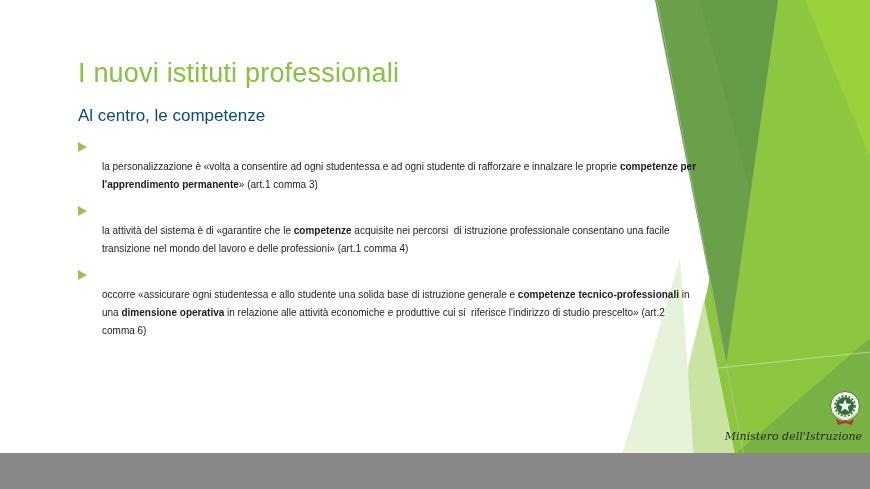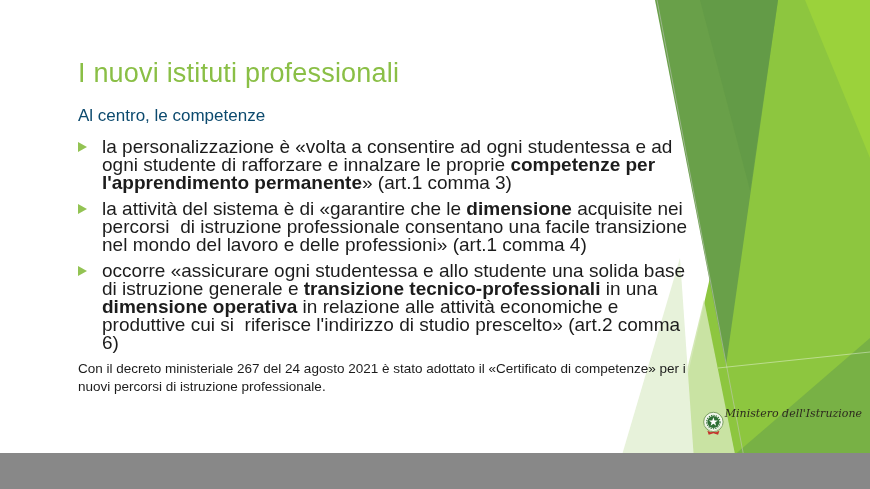--- a/index.html
+++ b/index.html
@@ -27,32 +27,33 @@
   }
   ul.bullets{list-style:none;margin:12px 0 0 0;padding:0;}
   ul.bullets li{display:flex;gap:15px;margin:0 0 8px 0;}
   .arrow{
     flex:none;width:0;height:0;margin-top:4px;
     border-left:9px solid #93c353;
     border-top:5px solid transparent;
     border-bottom:5px solid transparent;
   }
   .btxt{
-    font-size:19px;line-height:18px;
+    font-size:10px;line-height:18px;
     white-space:pre-wrap;
+    margin-top:20px;
   }
   .btxt .bold{font-weight:bold;}
   p.closing{
     margin:8px 0 0 0;
     font-size:13.5px;line-height:18px;
     white-space:pre-wrap;
   }
   .logo{
     position:absolute;right:16px;bottom:10px;width:160px;
-    display:flex;flex-direction:row;align-items:flex-start;
+    display:flex;flex-direction:column;align-items:flex-end;
   }
   .logo-text{
     margin-top:2px;
     font-family:"DejaVu Serif","Liberation Serif",serif;
     font-style:italic;
     font-size:11px;line-height:13px;
     color:#2d2a1e;
     white-space:nowrap;
   }
 </style>
@@ -80,29 +81,28 @@
 
     <h2 class="subtitle">Al centro, le competenze</h2>
 
     <ul class="bullets">
       <li>
         <span class="arrow"></span>
         <span class="btxt"><span>la personalizzazione è «volta a consentire ad ogni studentessa e ad ogni studente di rafforzare e innalzare le proprie </span><span class="bold">competenze per l'apprendimento permanente</span><span>» (art.1 comma 3)</span></span>
       </li>
       <li>
         <span class="arrow"></span>
-        <span class="btxt"><span>la attività del sistema è di «garantire che le </span><span class="bold">dimensione</span><span> acquisite nei percorsi  di istruzione professionale consentano una facile transizione nel mondo del lavoro e delle professioni» (art.1 comma 4)</span></span>
+        <span class="btxt"><span>la attività del sistema è di «garantire che le </span><span class="bold">competenze</span><span> acquisite nei percorsi  di istruzione professionale consentano una facile transizione nel mondo del lavoro e delle professioni» (art.1 comma 4)</span></span>
       </li>
       <li>
         <span class="arrow"></span>
-        <span class="btxt"><span>occorre «assicurare ogni studentessa e allo studente una solida base di istruzione generale e </span><span class="bold">transizione tecnico-professionali</span><span> in una </span><span class="bold">dimensione operativa</span><span> in relazione alle attività economiche e produttive cui si  riferisce l'indirizzo di studio prescelto» (art.2 comma 6)</span></span>
+        <span class="btxt"><span>occorre «assicurare ogni studentessa e allo studente una solida base di istruzione generale e </span><span class="bold">competenze tecnico-professionali</span><span> in una </span><span class="bold">dimensione operativa</span><span> in relazione alle attività economiche e produttive cui si  riferisce l'indirizzo di studio prescelto» (art.2 comma 6)</span></span>
       </li>
     </ul>
 
-    <p class="closing">Con il decreto ministeriale 267 del 24 agosto 2021 è stato adottato il «Certificato di competenze» per i nuovi percorsi di istruzione professionale.</p>
   </div>
 
   <div class="logo">
     <svg width="34" height="38" viewBox="0 0 34 38" aria-hidden="true">
       <circle cx="17" cy="16" r="14.5" fill="#f4f8ee"></circle>
       <circle cx="17" cy="16" r="14.5" fill="none" stroke="#4e7a35" stroke-width="1"></circle>
       <path d="M4,21 Q9,28 16,29.5" fill="none" stroke="#cfe0bd" stroke-width="1.4"></path>
       <path d="M30,21 Q25,28 18,29.5" fill="none" stroke="#cfe0bd" stroke-width="1.4"></path>
       <circle cx="17" cy="16" r="10" fill="none" stroke="#2f6f35" stroke-width="1.6" stroke-dasharray="2 1.6"></circle>
       <circle cx="17" cy="16" r="9" fill="#2f6f35"></circle>

